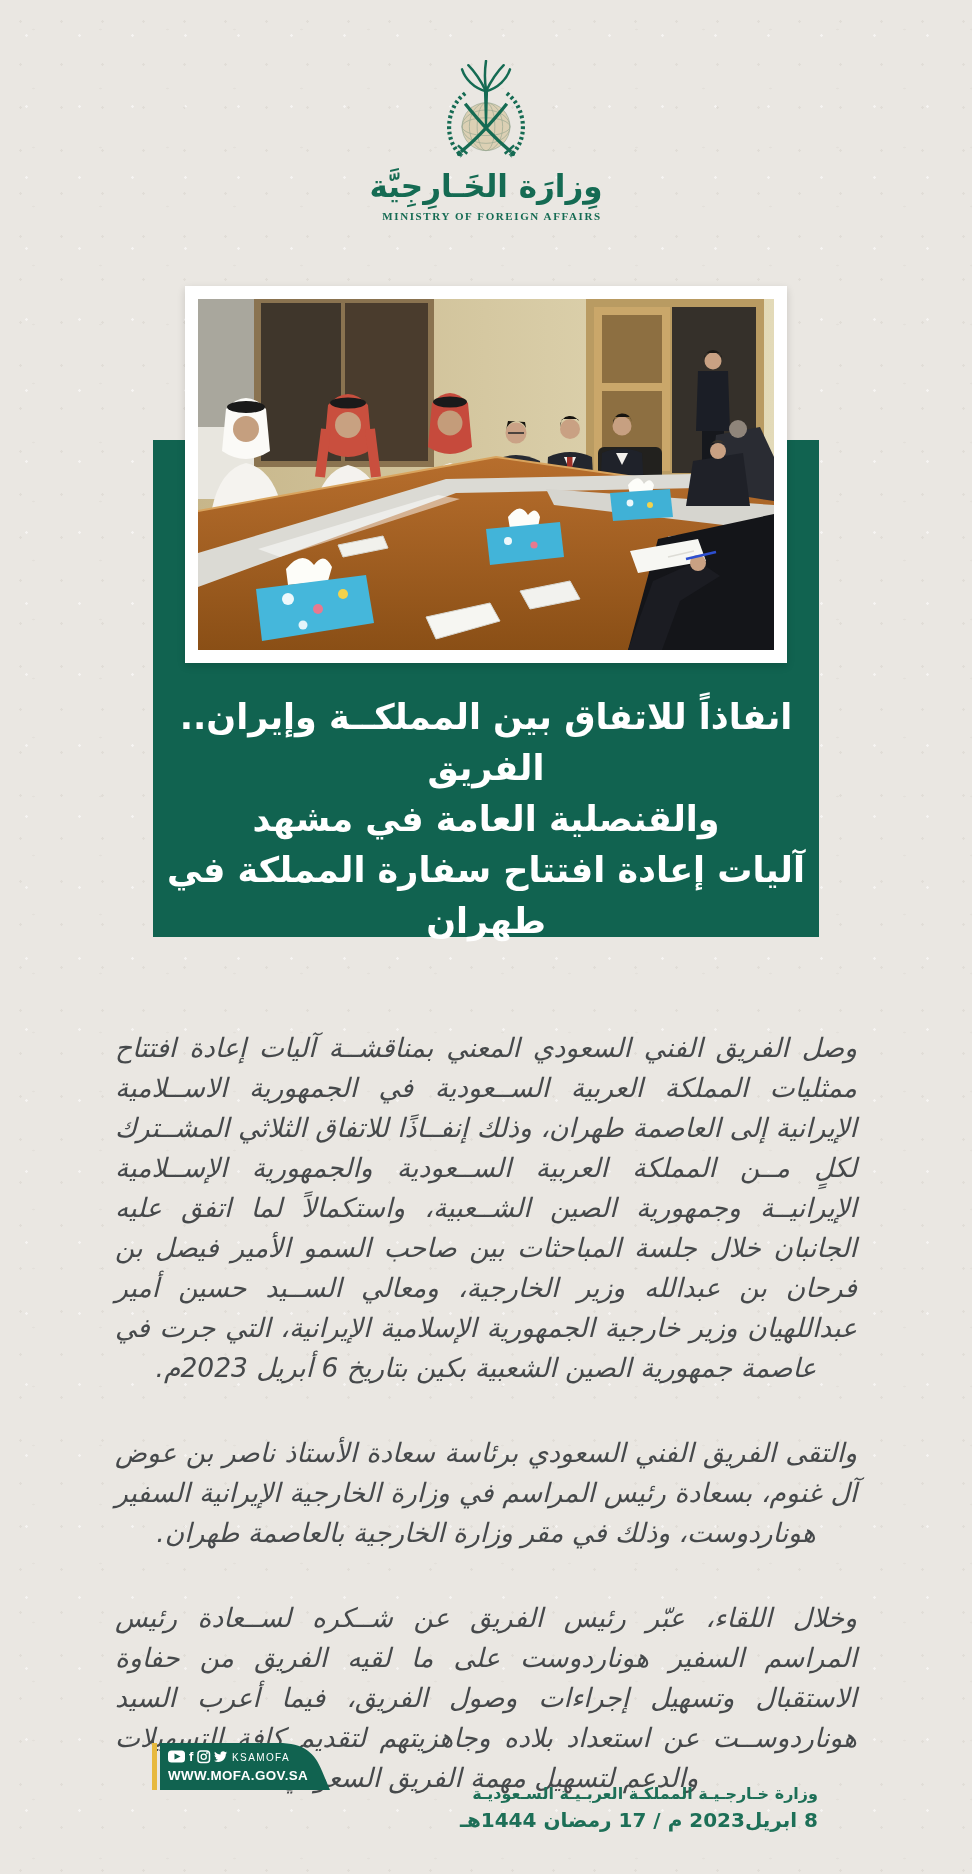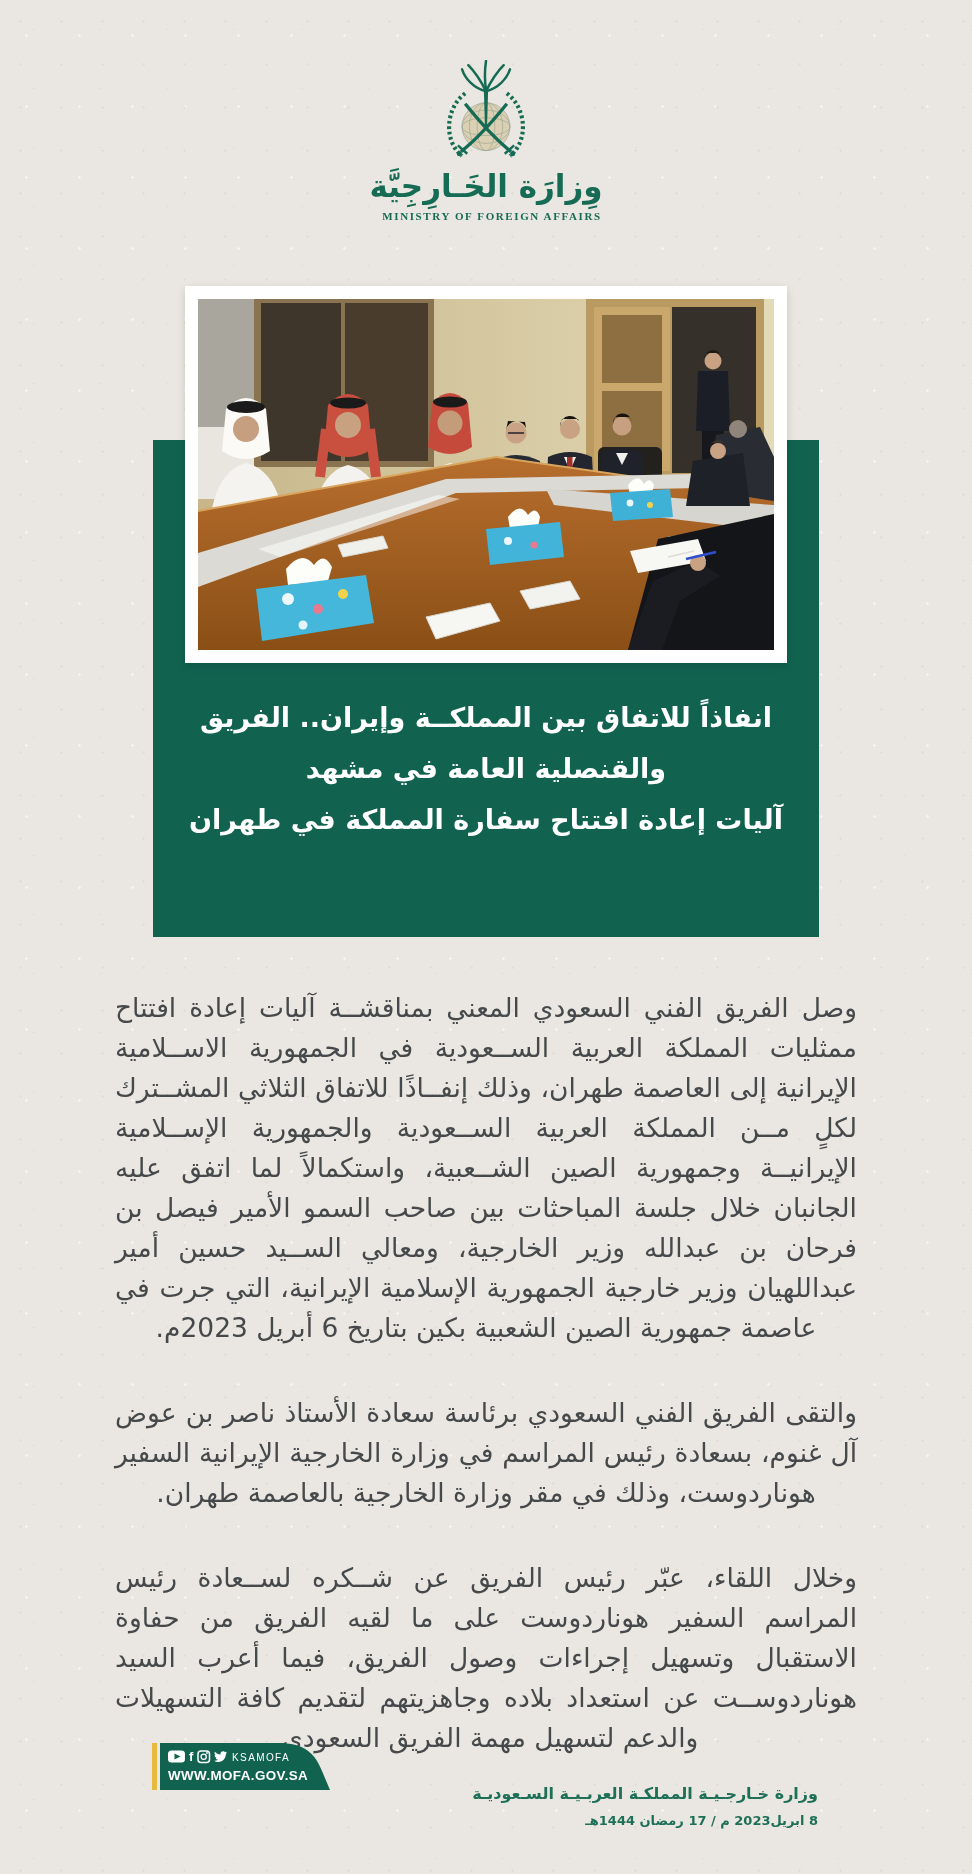--- a/index.html
+++ b/index.html
@@ -29,37 +29,37 @@
   
   .photo-frame{
     position:absolute;left:185px;top:286px;width:602px;height:377px;
     background:#ffffff;box-shadow:0 3px 8px rgba(0,0,0,.14);
   }
   .photo-frame svg{position:absolute;left:13px;top:13px;}
   
   .headline{
     position:absolute;left:153px;top:692px;width:666px;
     direction:rtl;text-align:center;color:#ffffff;
-    font-size:27px;font-weight:bold;line-height:51px;
+    font-size:35px;font-weight:bold;line-height:51px;
   }
   
   .body-text{
-    position:absolute;left:115px;top:988px;width:742px;
+    position:absolute;left:115px;top:1028px;width:742px;
     direction:rtl;text-align:justify;text-align-last:center;
-    color:#46494b;font-size:26.5px;line-height:40px;
+    color:#46494b;font-size:26.5px;line-height:40px;font-style:italic;
   }
   .body-text p{margin:0 0 45px 0;}
   
   .footer-badge{position:absolute;left:152px;top:1743px;width:178px;height:47px;}
   .footer-right{
     position:absolute;right:154px;top:1741px;direction:rtl;text-align:right;
     color:#1d6f57;font-weight:bold;
   }
   .footer-org{font-size:16px;line-height:26px;margin-top:40px;}
-  .footer-date{font-size:13px;line-height:27px;}
+  .footer-date{font-size:20px;line-height:27px;}
 </style>
 </head>
 <body>
 
 <div class="canvas">
 
   <div class="logo-wrap">
     <svg class="emblem" width="132" height="100" viewBox="0 0 120 96">
 
       <g fill="none" stroke="#156b53">

